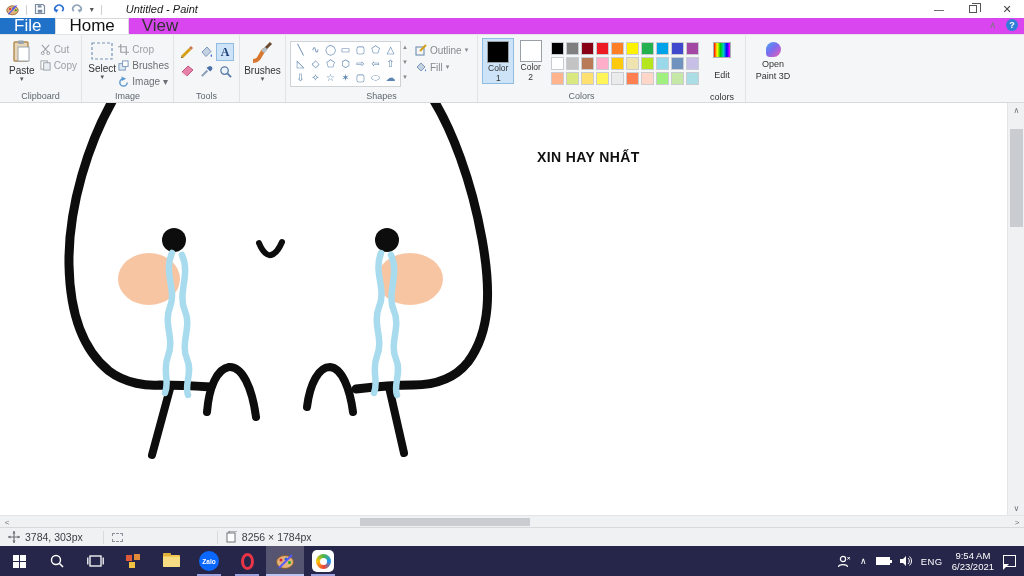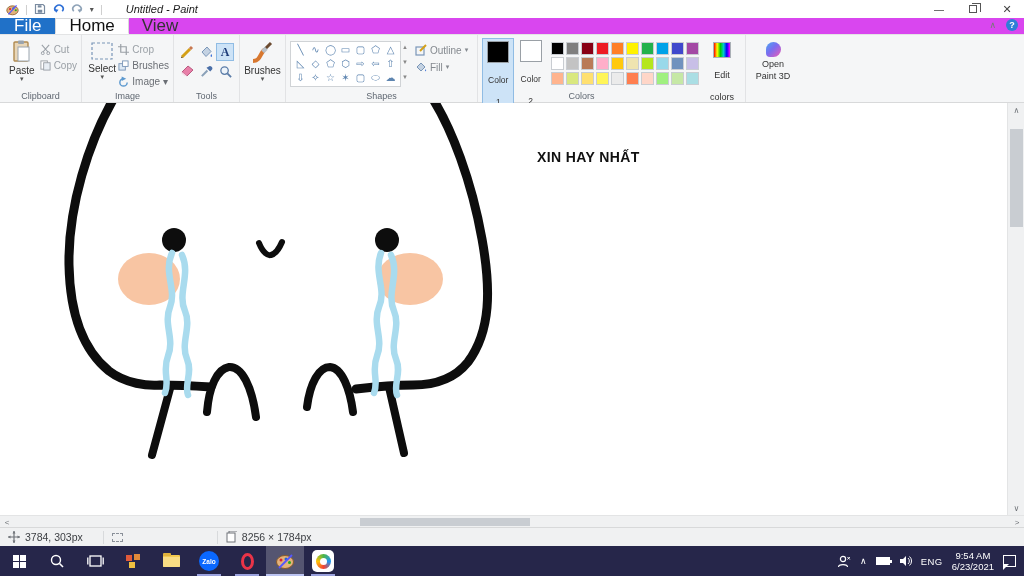--- a/index.html
+++ b/index.html
@@ -62,21 +62,21 @@
     padding:6px 1px; font-size:6px; color:#888; height:48px; }
   .ofcol { display:flex; flex-direction:column; gap:5px; padding:6px 2px 0 6px; }
   .ofbtn { display:flex; align-items:center; gap:3px; font-size:10px; color:#84898f; }
 
   
   .sizelines { width:22px; display:flex; flex-direction:column; gap:2.5px; padding-top:4px; }
   .sizelines i { display:block; background:#6d87a8; }
 
   
   .colorbox { width:34px; display:flex; flex-direction:column; align-items:center;
-    font-size:8.5px; color:#333; line-height:9px; padding-top:2px; gap:13px; }
+    font-size:8.5px; color:#333; line-height:9px; padding-top:2px; gap:1px; }
   .colorbox.selected { background:#cde3f7; border:1px solid #90bce4; }
   .swatch-big { width:22px; height:22px; border:1px solid #9aa0a6; }
   #palette { display:grid; grid-template-columns:repeat(10,15px); grid-auto-rows:15px; padding:4px 2px 0 4px; }
   .pcell { width:13px; height:13px; border:1px solid #c9cdd2; background:#fff; }
   .editc { width:40px; display:flex; flex-direction:column; align-items:center; gap:12px;
     font-size:9px; color:#333; line-height:10px; padding-top:4px; }
   .rainbow { width:18px; height:16px; border:1px solid #aab0b6;
     background:linear-gradient(90deg,#f00,#ff0,#0c0,#0cc,#00f,#f0f); }
   .p3dbtn { width:46px; display:flex; flex-direction:column; align-items:center; gap:2px;
     font-size:9px; color:#333; line-height:10px; padding-top:4px; }

